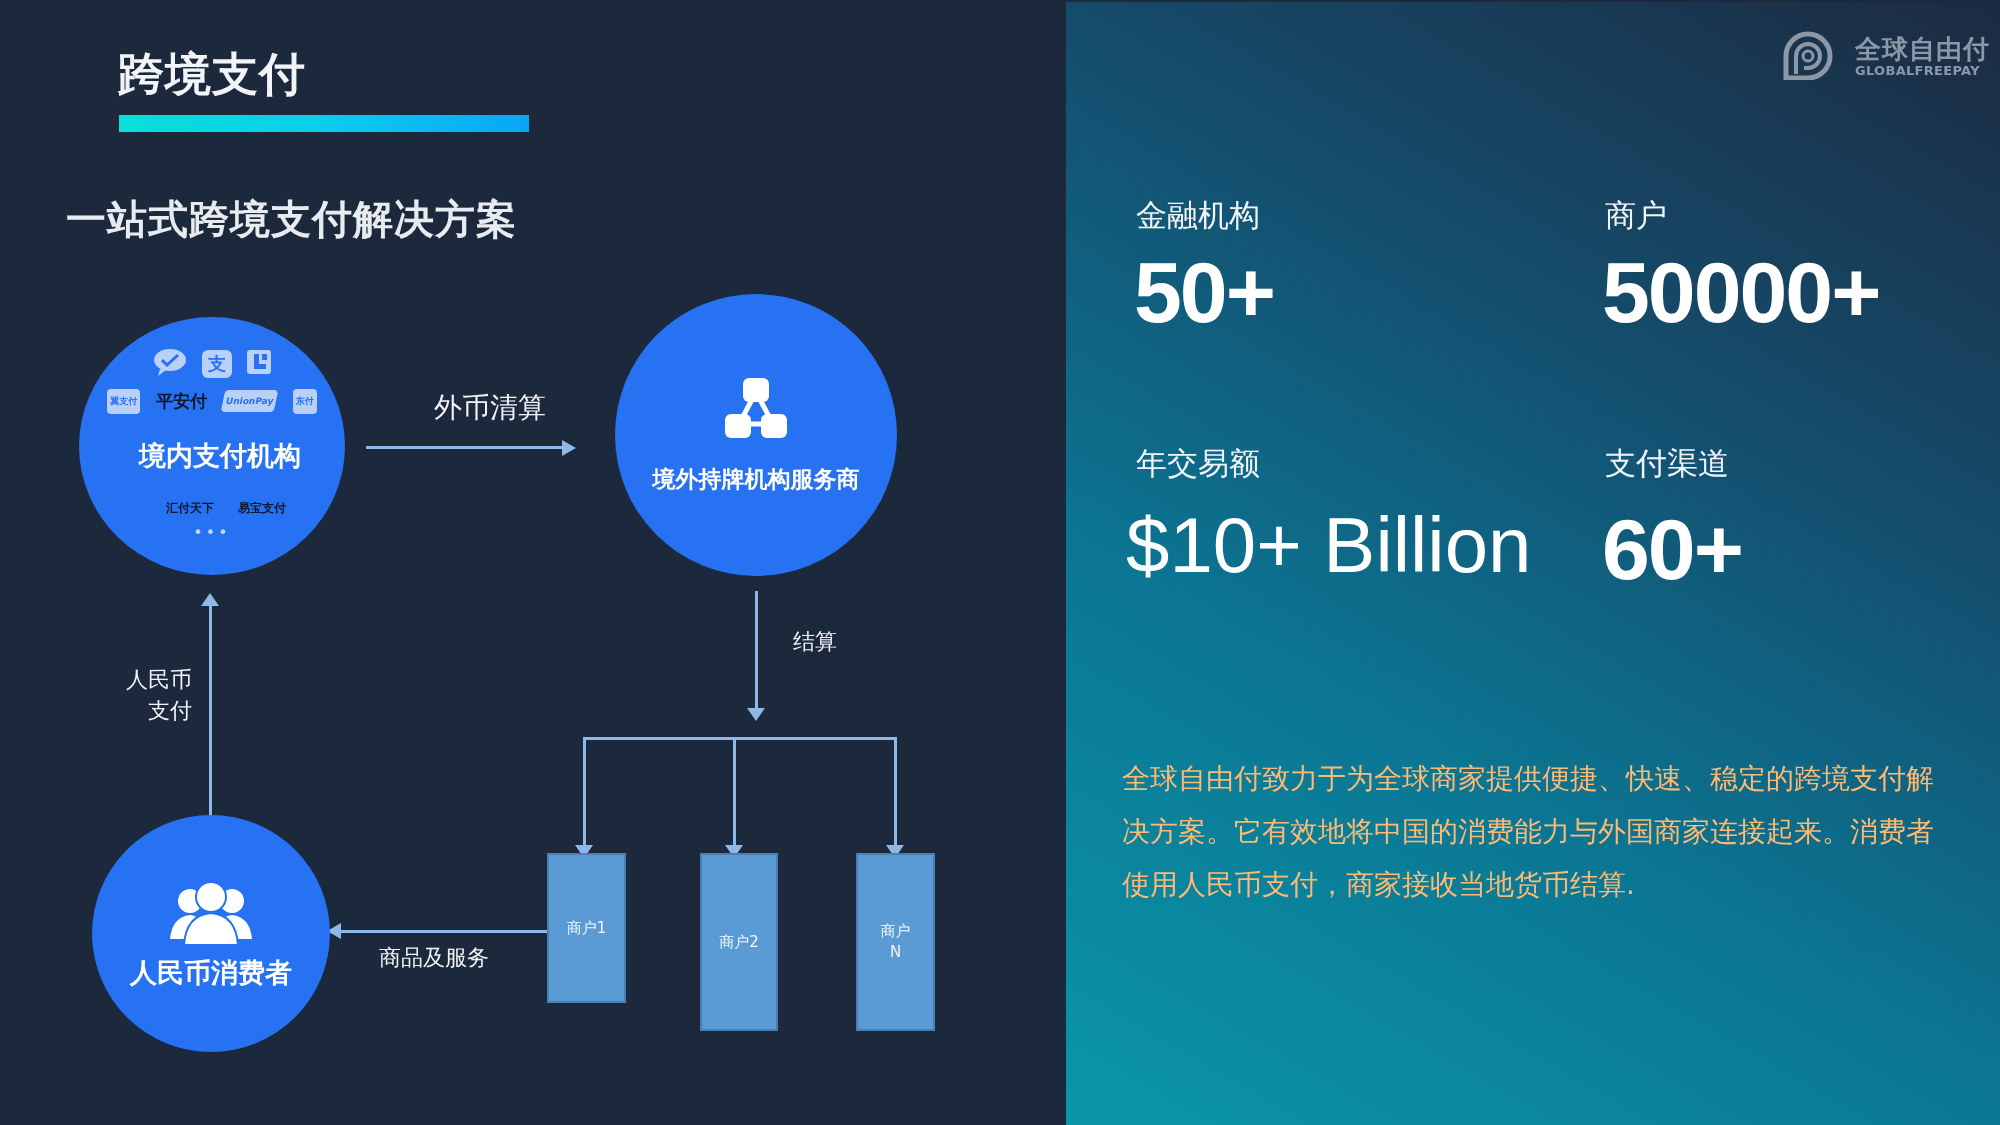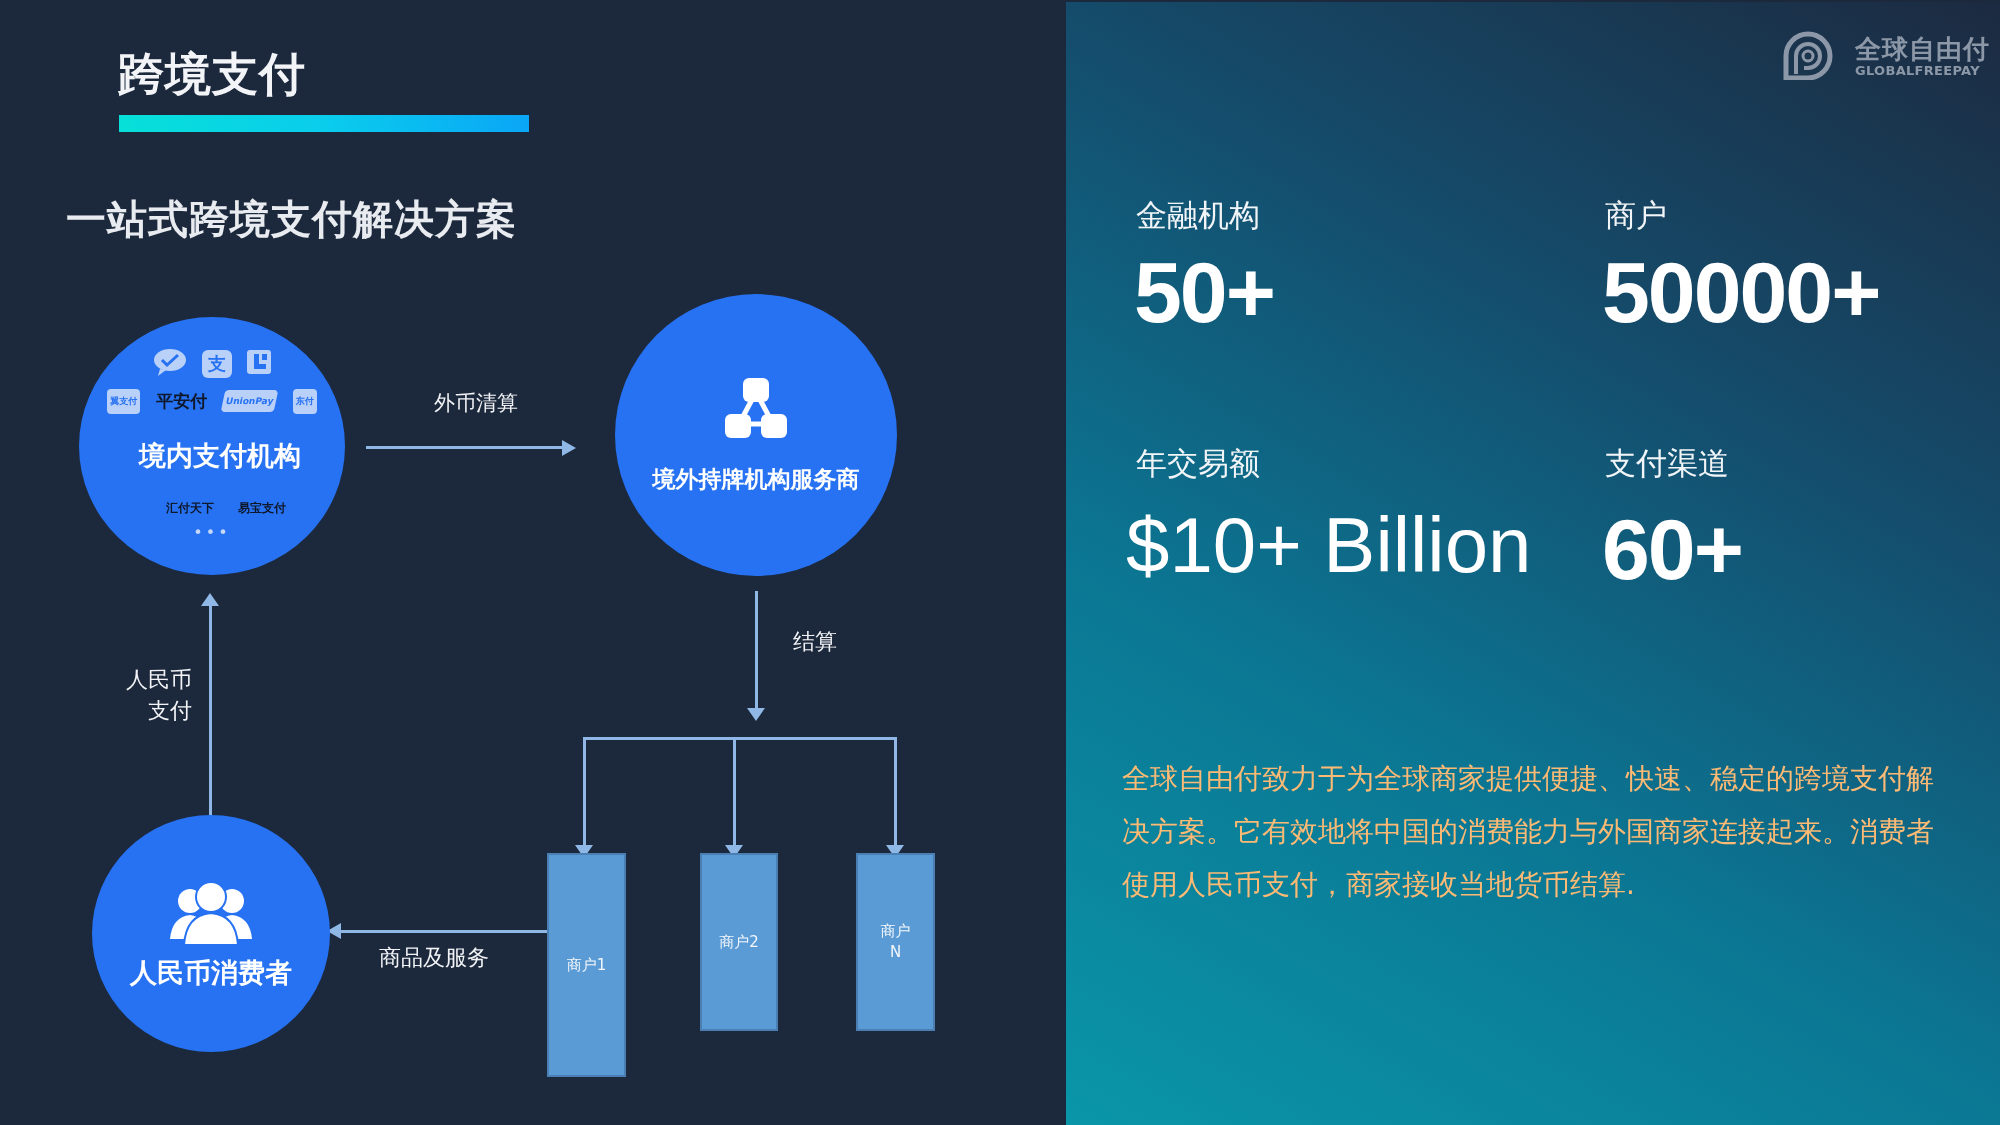--- a/index.html
+++ b/index.html
@@ -75,21 +75,21 @@
     <span class="pay-small">东付</span>
   </div>
   <div class="circle-label" style="margin-top:24px;margin-left:16px;">境内支付机构</div>
   <div class="logo-row" style="margin-top:26px; gap:24px;margin-left:28px;">
     <span class="pay-text" style="font-size:12px;">汇付天下</span>
     <span class="pay-text" style="font-size:12px;">易宝支付</span>
   </div>
   <div class="dots">•••</div>
 </div>
 
-<div class="flow-label" style="left:434px; top:389px; font-size:21px;">外币清算</div>
+<div class="flow-label" style="left:434px; top:389px; font-size:28px;">外币清算</div>
 <div class="line" style="left:366px; top:446px; width:200px; height:3px;"></div>
 <div class="arrow-r" style="left:562px; top:440px;"></div>
 
 <div class="circle c2">
   <span>
     <svg width="66" height="66" viewBox="0 0 66 66">
       <line x1="33" y1="16" x2="16" y2="48" stroke="#fff" stroke-width="5"></line>
       <line x1="33" y1="16" x2="50" y2="48" stroke="#fff" stroke-width="5"></line>
       <line x1="16" y1="48" x2="50" y2="48" stroke="#fff" stroke-width="5"></line>
       <rect x="20" y="2" width="26" height="24" rx="6" fill="#fff"></rect>
@@ -105,21 +105,21 @@
 <div class="flow-label" style="left:793px; top:627px;">结算</div>
 
 <div class="line" style="left:583px; top:737px; width:313px; height:3px;"></div>
 <div class="line" style="left:583px; top:737px; width:3px; height:110px;"></div>
 <div class="arrow-d" style="left:575px; top:845px;"></div>
 <div class="line" style="left:733px; top:737px; width:3px; height:110px;"></div>
 <div class="arrow-d" style="left:725px; top:845px;"></div>
 <div class="line" style="left:894px; top:737px; width:3px; height:110px;"></div>
 <div class="arrow-d" style="left:886px; top:845px;"></div>
 
-<div class="merchant" style="left:547px; top:853px; width:79px; height:224px;">商户1</div>
+<div class="merchant" style="left:547px; top:853px; width:79px; height:150px;">商户1</div>
 <div class="merchant" style="left:700px; top:853px; width:78px; height:178px;">商户2</div>
 <div class="merchant" style="left:856px; top:853px; width:79px; height:178px; white-space:pre-line;">商户
 N</div>
 
 <div class="line" style="left:340px; top:930px; width:207px; height:3px;"></div>
 <div class="arrow-l" style="left:327px; top:923px;"></div>
 <div class="flow-label" style="left:379px; top:943px;">商品及服务</div>
 
 <div class="circle c3">
   <span>

